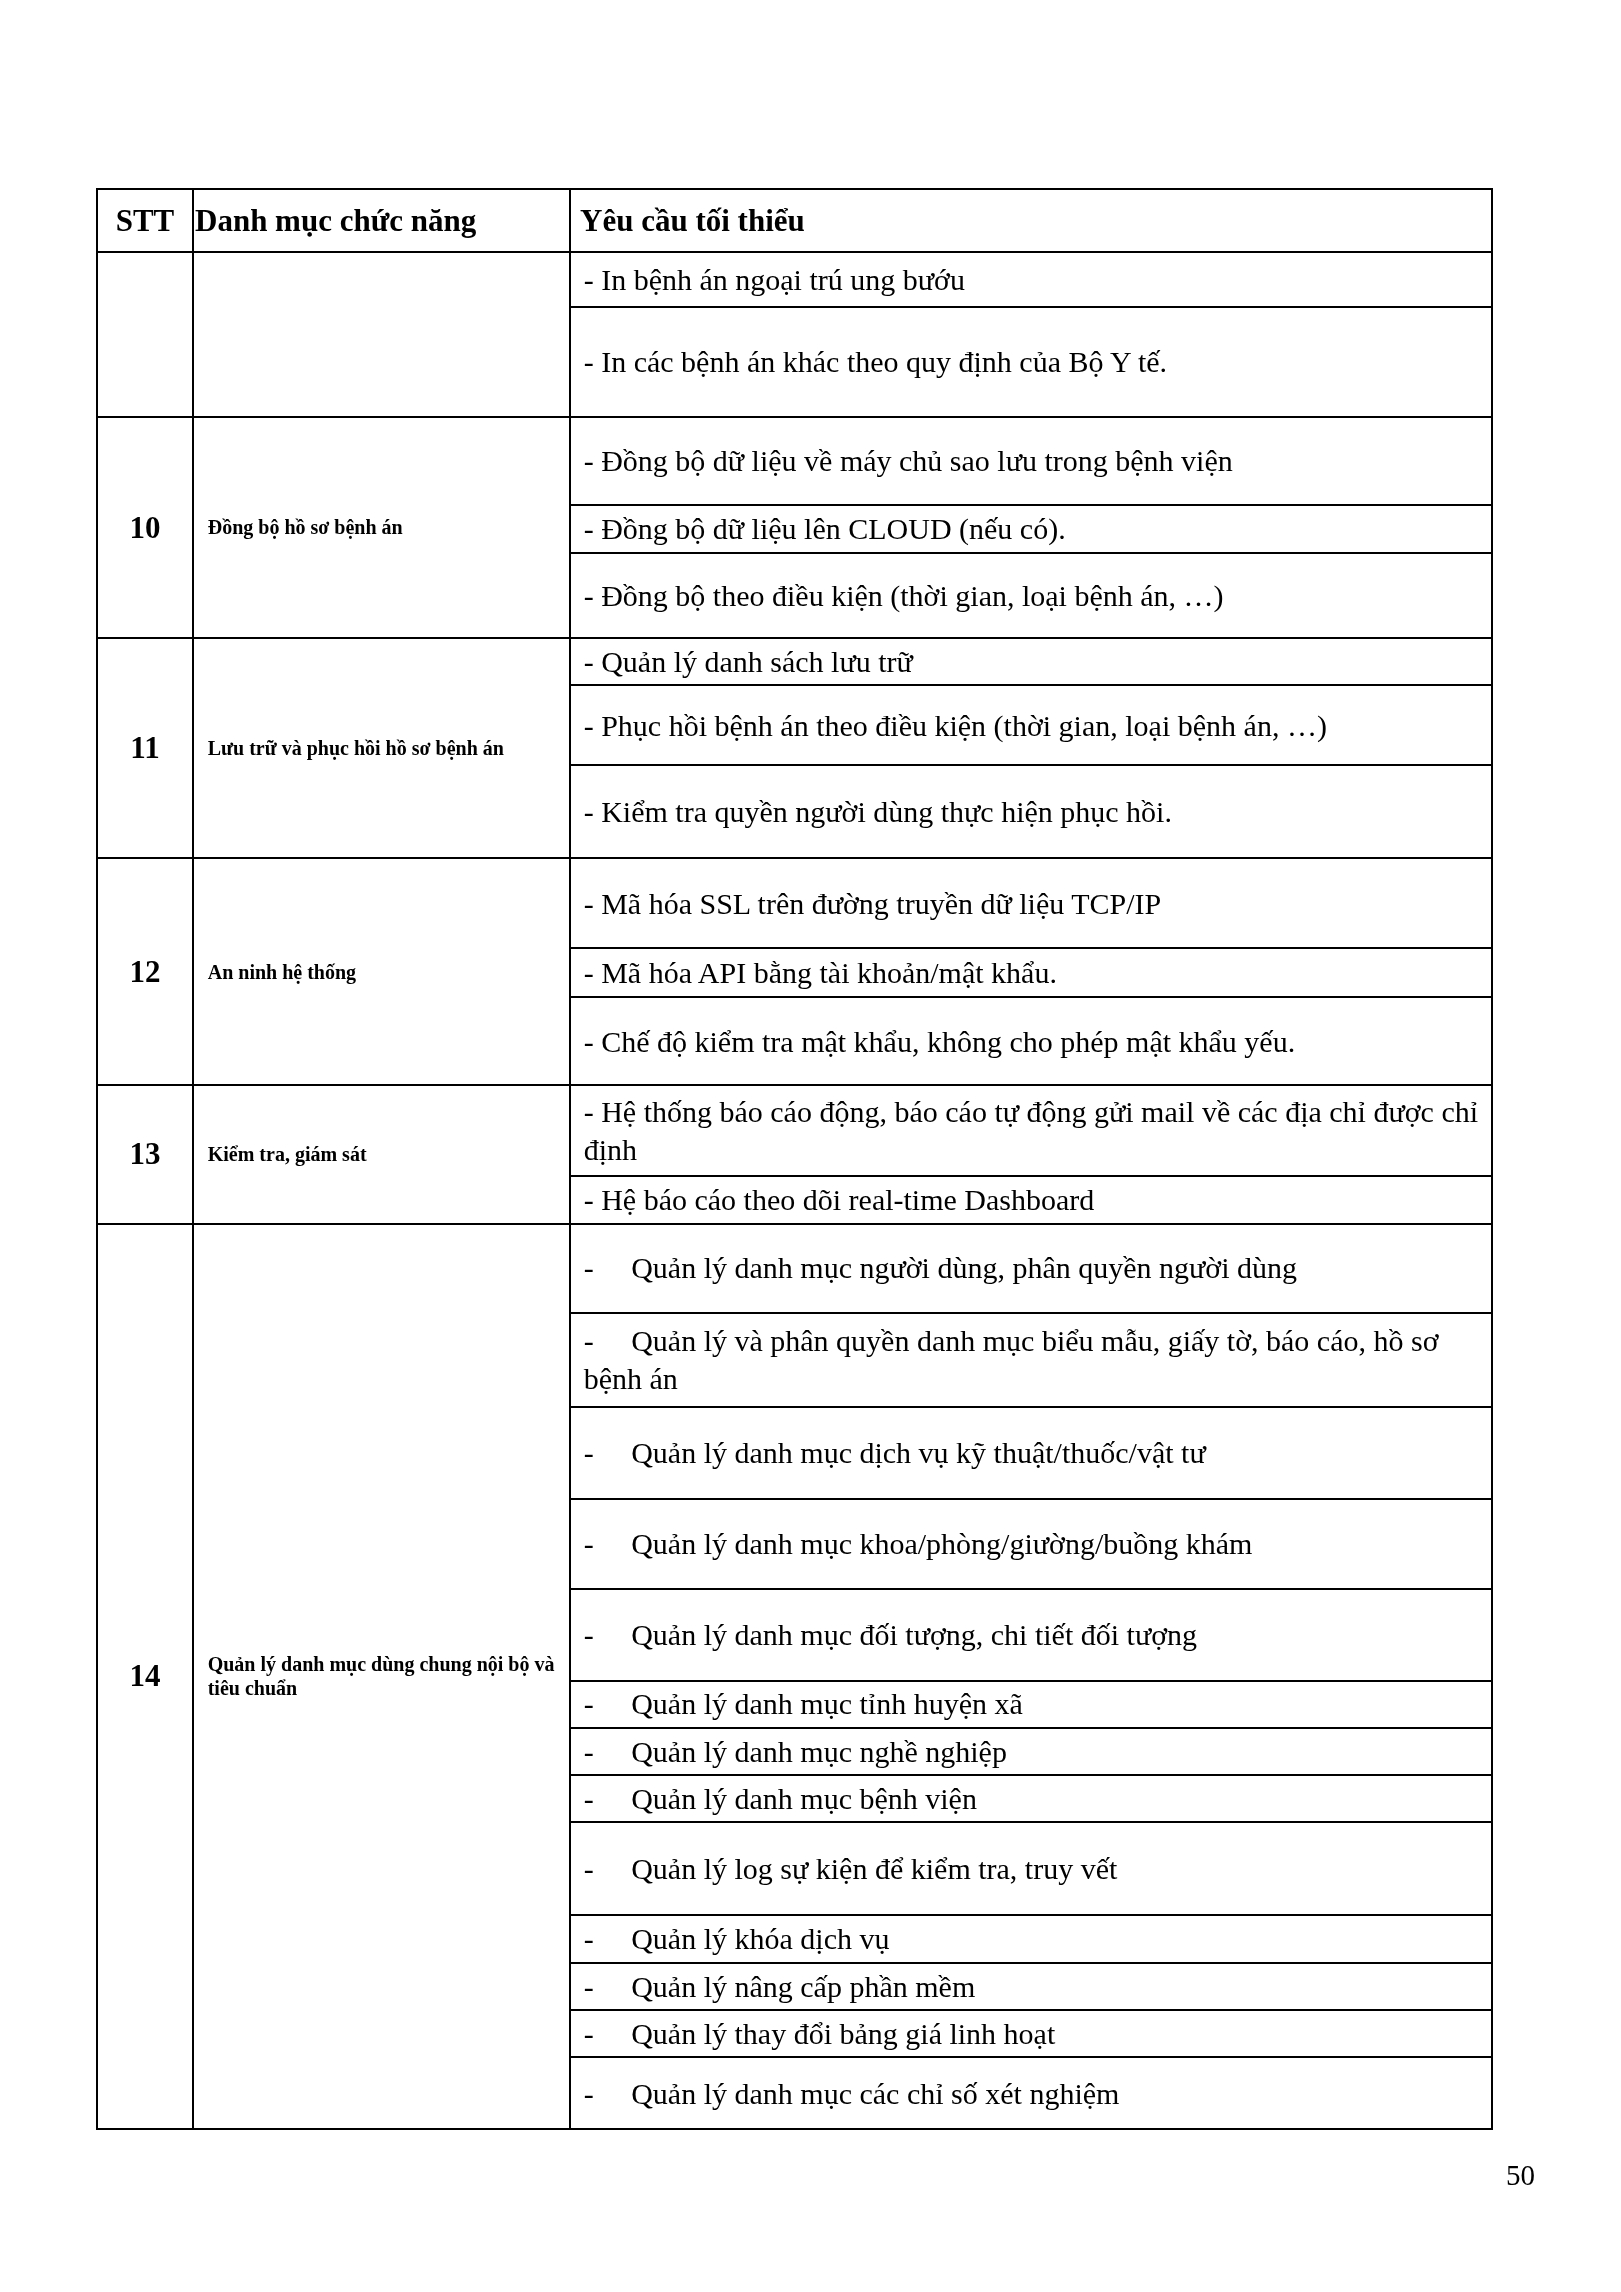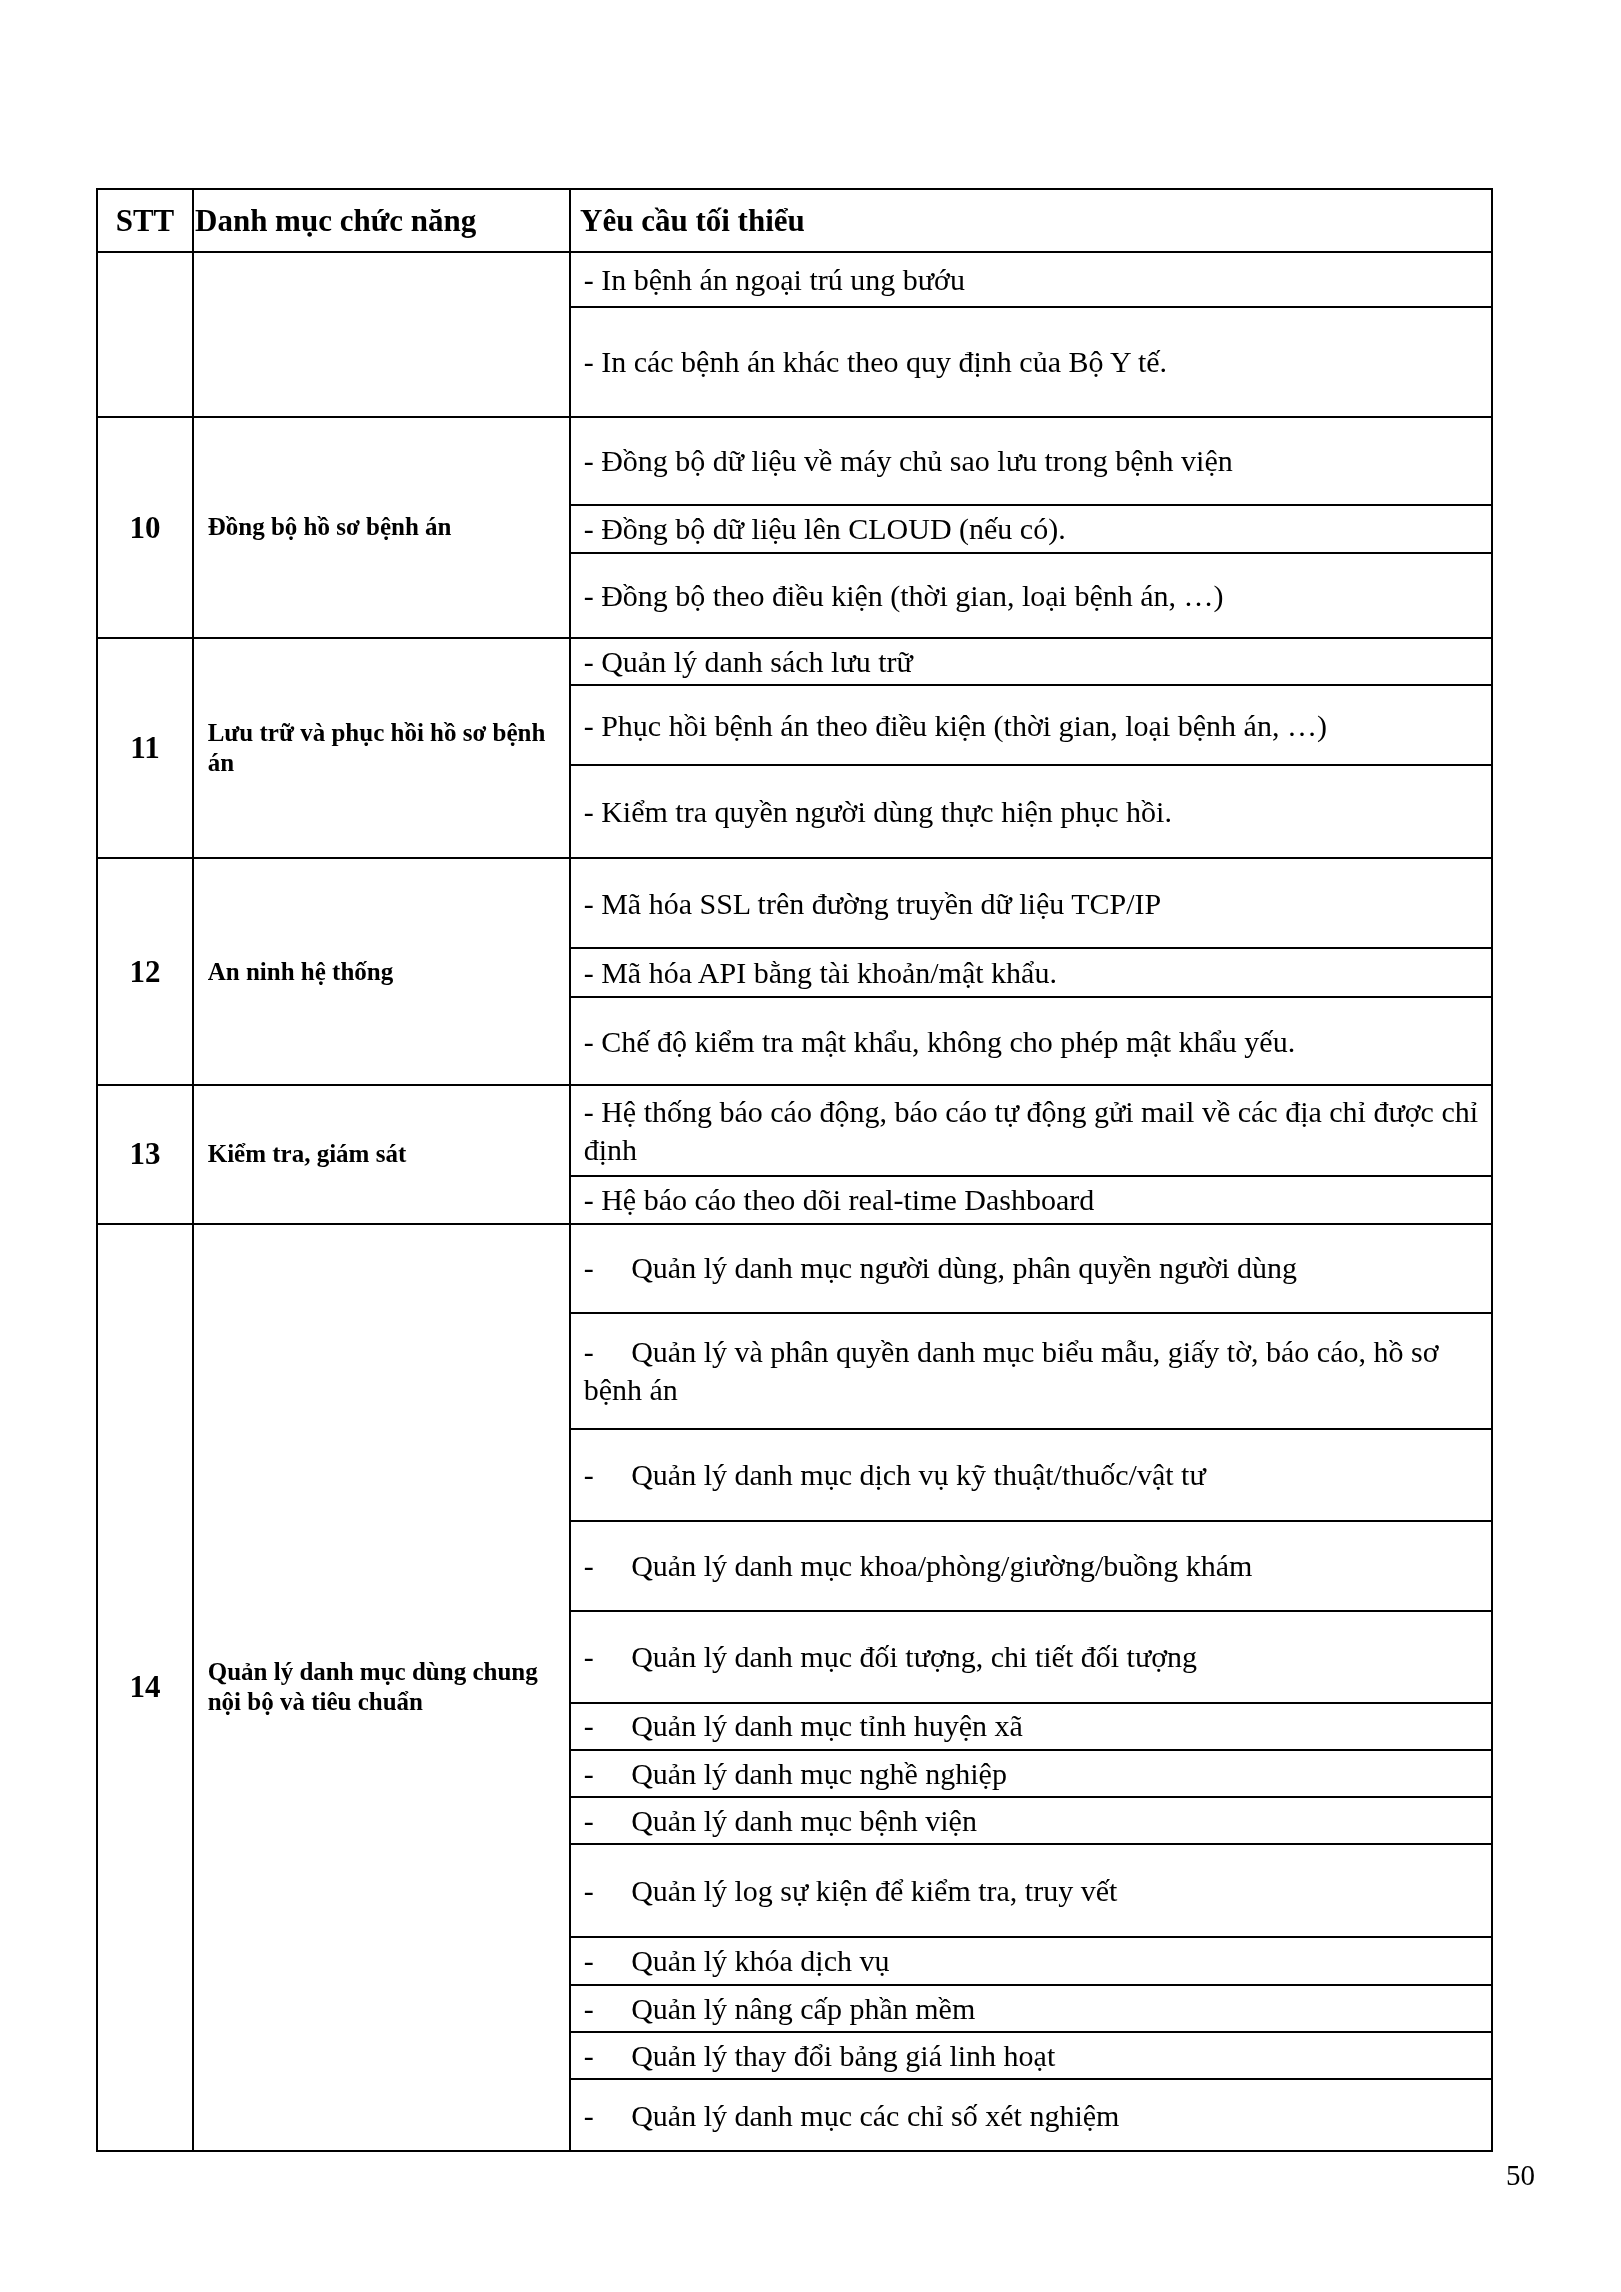--- a/index.html
+++ b/index.html
@@ -32,21 +32,21 @@
   th.h-cat { text-align: left; }
   th.h-req { text-align: left; padding-left: 9px; }
   td.stt-cell {
     text-align: center;
     font-weight: bold;
     font-size: 31px;
     vertical-align: middle;
   }
   td.cat-cell {
     font-weight: bold;
-    font-size: 25px;
+    font-size: 20px;
     line-height: 1.22;
     vertical-align: middle;
     padding: 5.9px 9.8px 5.9px 13.7px;
   }
   td.req-cell {
     font-size: 30px;
     line-height: 1.25;
     vertical-align: middle;
     padding: 3.9px 11.8px 3.9px 12.7px;
     white-space: pre-wrap;
@@ -126,21 +126,21 @@
   </tr>
   <tr style="height:46px">
     <td class="req-cell">- Hệ báo cáo theo dõi real-time Dashboard</td>
   </tr>
 
   <tr style="height:89px">
     <td class="stt-cell" rowspan="13">14</td>
     <td class="cat-cell" rowspan="13">Quản lý danh mục dùng chung nội bộ và tiêu chuẩn</td>
     <td class="req-cell">-     Quản lý danh mục người dùng, phân quyền người dùng</td>
   </tr>
-  <tr style="height:116px">
+  <tr style="height:94px">
     <td class="req-cell">-     Quản lý và phân quyền danh mục biểu mẫu, giấy tờ, báo cáo, hồ sơ bệnh án</td>
   </tr>
   <tr style="height:92px">
     <td class="req-cell">-     Quản lý danh mục dịch vụ kỹ thuật/thuốc/vật tư</td>
   </tr>
   <tr style="height:90px">
     <td class="req-cell">-     Quản lý danh mục khoa/phòng/giường/buồng khám</td>
   </tr>
   <tr style="height:92px">
     <td class="req-cell">-     Quản lý danh mục đối tượng, chi tiết đối tượng</td>

